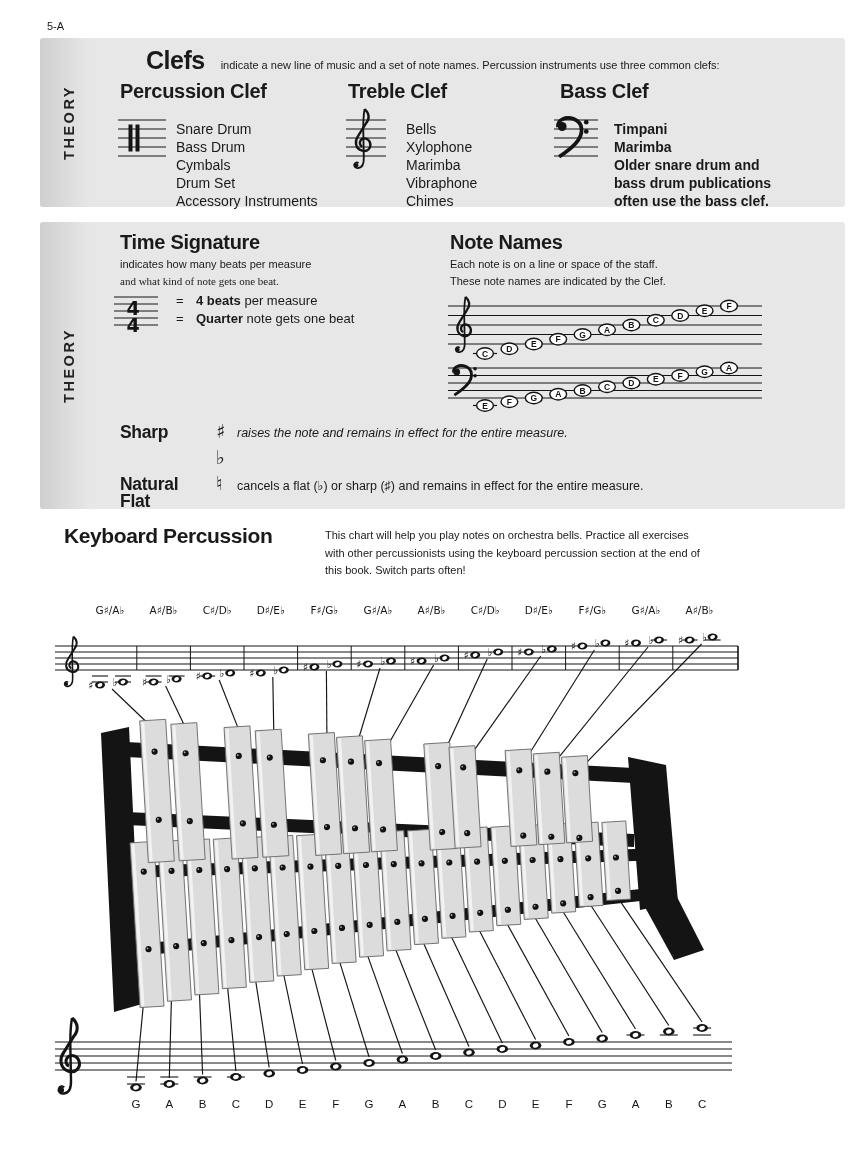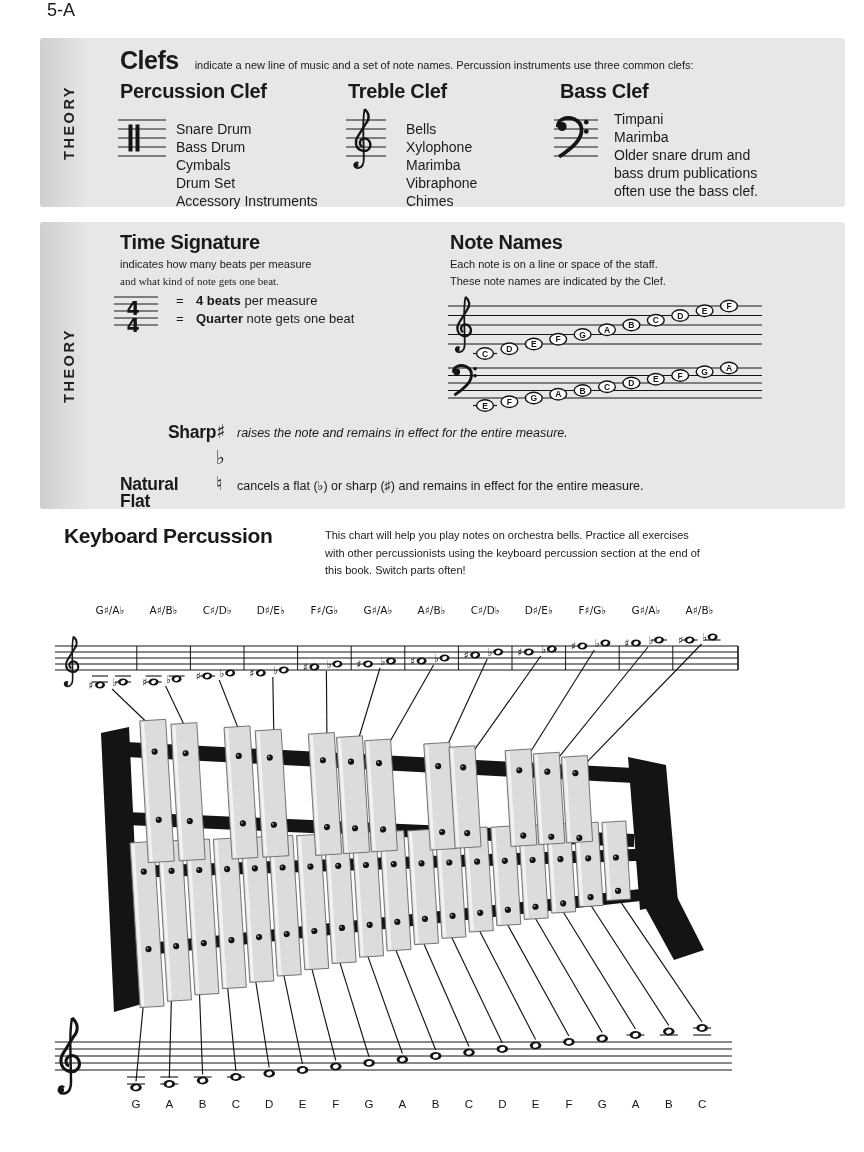--- a/index.html
+++ b/index.html
@@ -5,38 +5,38 @@
   html,body{margin:0;padding:0;background:#fff;}
   body{width:864px;height:1152px;position:relative;overflow:hidden;
        font-family:"Liberation Sans","DejaVu Sans",sans-serif;color:#1a1a1a;}
   .abs{position:absolute;}
   .graybox{position:absolute;background:#e7e7e7;border-radius:3px;}
   .theory-strip{position:absolute;left:0;top:0;bottom:0;width:58px;
      background:linear-gradient(90deg,#cfcfcf,#e7e7e7 85%);border-radius:3px 0 0 3px;
      display:flex;align-items:center;justify-content:center;}
   .theory-label{writing-mode:vertical-rl;transform:rotate(180deg);
      font-weight:bold;font-size:14.5px;letter-spacing:2.5px;color:#222;}
-  .h-big{font-weight:bold;font-size:25px;letter-spacing:-0.5px;}
+  .h-big{font-weight:bold;font-size:25px;letter-spacing:-0.5px;margin-left:26px;}
   .h-col{font-weight:bold;font-size:20px;letter-spacing:-0.3px;}
   .body-txt{font-size:11px;line-height:17px;}
   .list{list-style:none;margin:8px;padding:0;font-size:14px;line-height:18px;}
   .clefs-title-row{display:flex;align-items:baseline;gap:16px;}
   .ts-row{position:absolute;display:flex;align-items:baseline;font-size:13px;}
   .ts-eq{width:20px;}
   .acc-name{font-weight:bold;font-size:17.5px;letter-spacing:-0.3px;}
   .acc-sym{font-family:"DejaVu Sans",sans-serif;font-size:19px;}
   .acc-desc{font-size:12.5px;}
   .kp-title{font-weight:bold;font-size:21px;letter-spacing:-0.4px;}
   svg#art{position:absolute;left:0;top:0;pointer-events:none;}
   b{font-weight:bold;}
 </style>
 </head>
 <body>
 
-<div class="abs" style="left:47px;top:0;font-size:18px;">5-A</div>
+<div class="abs" style="left:47px;top:20px;font-size:11px;">5-A</div>
 
 <div class="graybox" style="left:40px;top:38px;width:805px;height:169px;">
   <div class="theory-strip">
     <span class="theory-label">THEORY</span>
   </div>
   <div class="abs clefs-title-row" style="left:80px;top:8px;">
     <span class="h-big">Clefs</span>
     <span class="body-txt">indicate a new line of music and a set of note names.  Percussion instruments use three common clefs:</span>
   </div>
 
@@ -51,21 +51,21 @@
       <li>Drum Set</li>
       <li>Accessory Instruments</li>
     </ul>
   <ul class="abs list" style="left:358px;top:74px;width:140px;" id="list-col-1">
       <li>Bells</li>
       <li>Xylophone</li>
       <li>Marimba</li>
       <li>Vibraphone</li>
       <li>Chimes</li>
     </ul>
-  <ul class="abs list" style="left:566px;top:64px;width:166px;" id="list-col-2">
+  <ul class="abs list" style="left:566px;top:74px;width:166px;font-weight:bold;" id="list-col-2">
       <li>Timpani</li>
       <li>Marimba</li>
       <li>Older snare drum and bass drum publications often use the bass clef.</li>
     </ul>
 </div>
 
 <div class="graybox" style="left:40px;top:222px;width:805px;height:287px;">
   <div class="theory-strip">
     <span class="theory-label">THEORY</span>
   </div>
@@ -80,21 +80,21 @@
   </div>
   <div class="ts-row" style="left:136px;top:89px;">
     <span class="ts-eq">=</span>
     <span><b>Quarter</b><span> note gets one beat</span></span>
   </div>
 
   <div class="abs h-col" style="left:410px;top:9px;">Note Names</div>
   <div class="abs body-txt" style="left:410px;top:51px;">These note names are indicated by the Clef.</div>
   <div class="abs body-txt" style="left:410px;top:34px;">Each note is on a line or space of the staff.</div>
 
-  <div class="abs acc-name" style="left:80px;top:200px;margin-left:48px;">Sharp</div>
+  <div class="abs acc-name" style="left:80px;top:200px;">Sharp</div>
   <div class="abs acc-sym" style="left:176px;top:198px;">♯</div>
   <div class="abs acc-desc" style="left:197px;top:204px;font-style:italic;">raises the note and remains in effect for the entire measure.</div>
 
   <div class="abs acc-name" style="left:80px;top:226px;margin-top:43px;">Flat</div>
   <div class="abs acc-sym" style="left:176px;top:224px;">♭</div>
 
   <div class="abs acc-name" style="left:80px;top:252px;">Natural</div>
   <div class="abs acc-sym" style="left:176px;top:250px;">♮</div>
   <div class="abs acc-desc" style="left:197px;top:256px;">cancels a flat (♭) or sharp (♯) and remains in effect for the entire measure.</div>
 </div>

